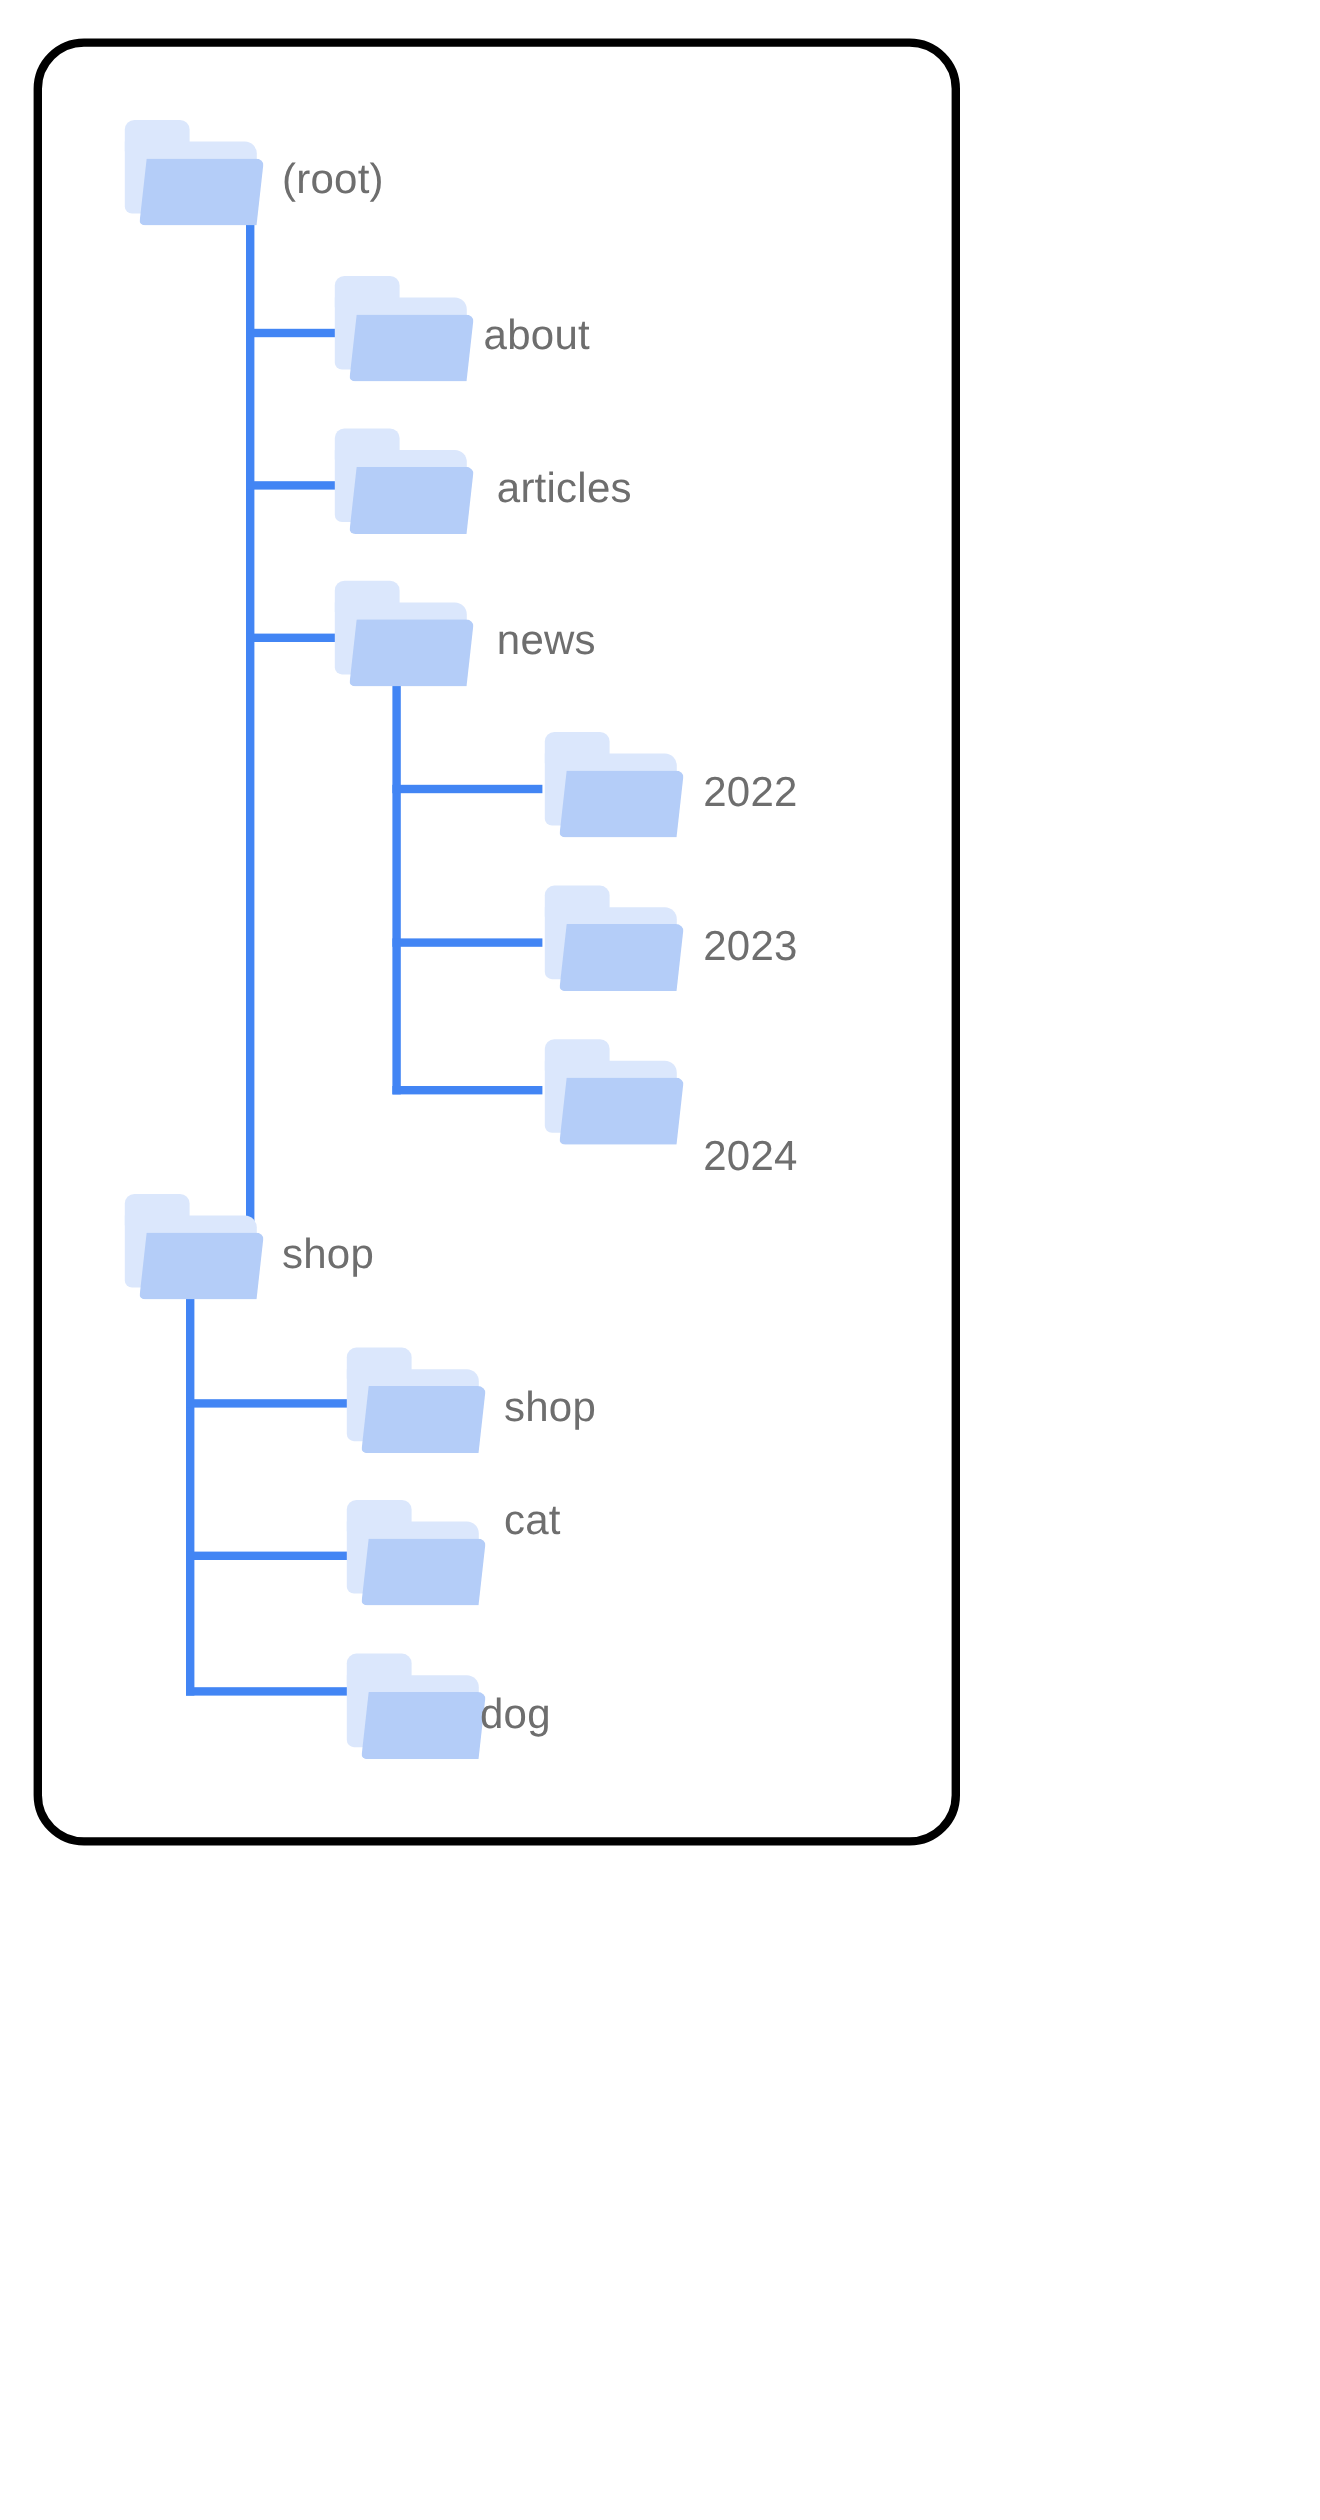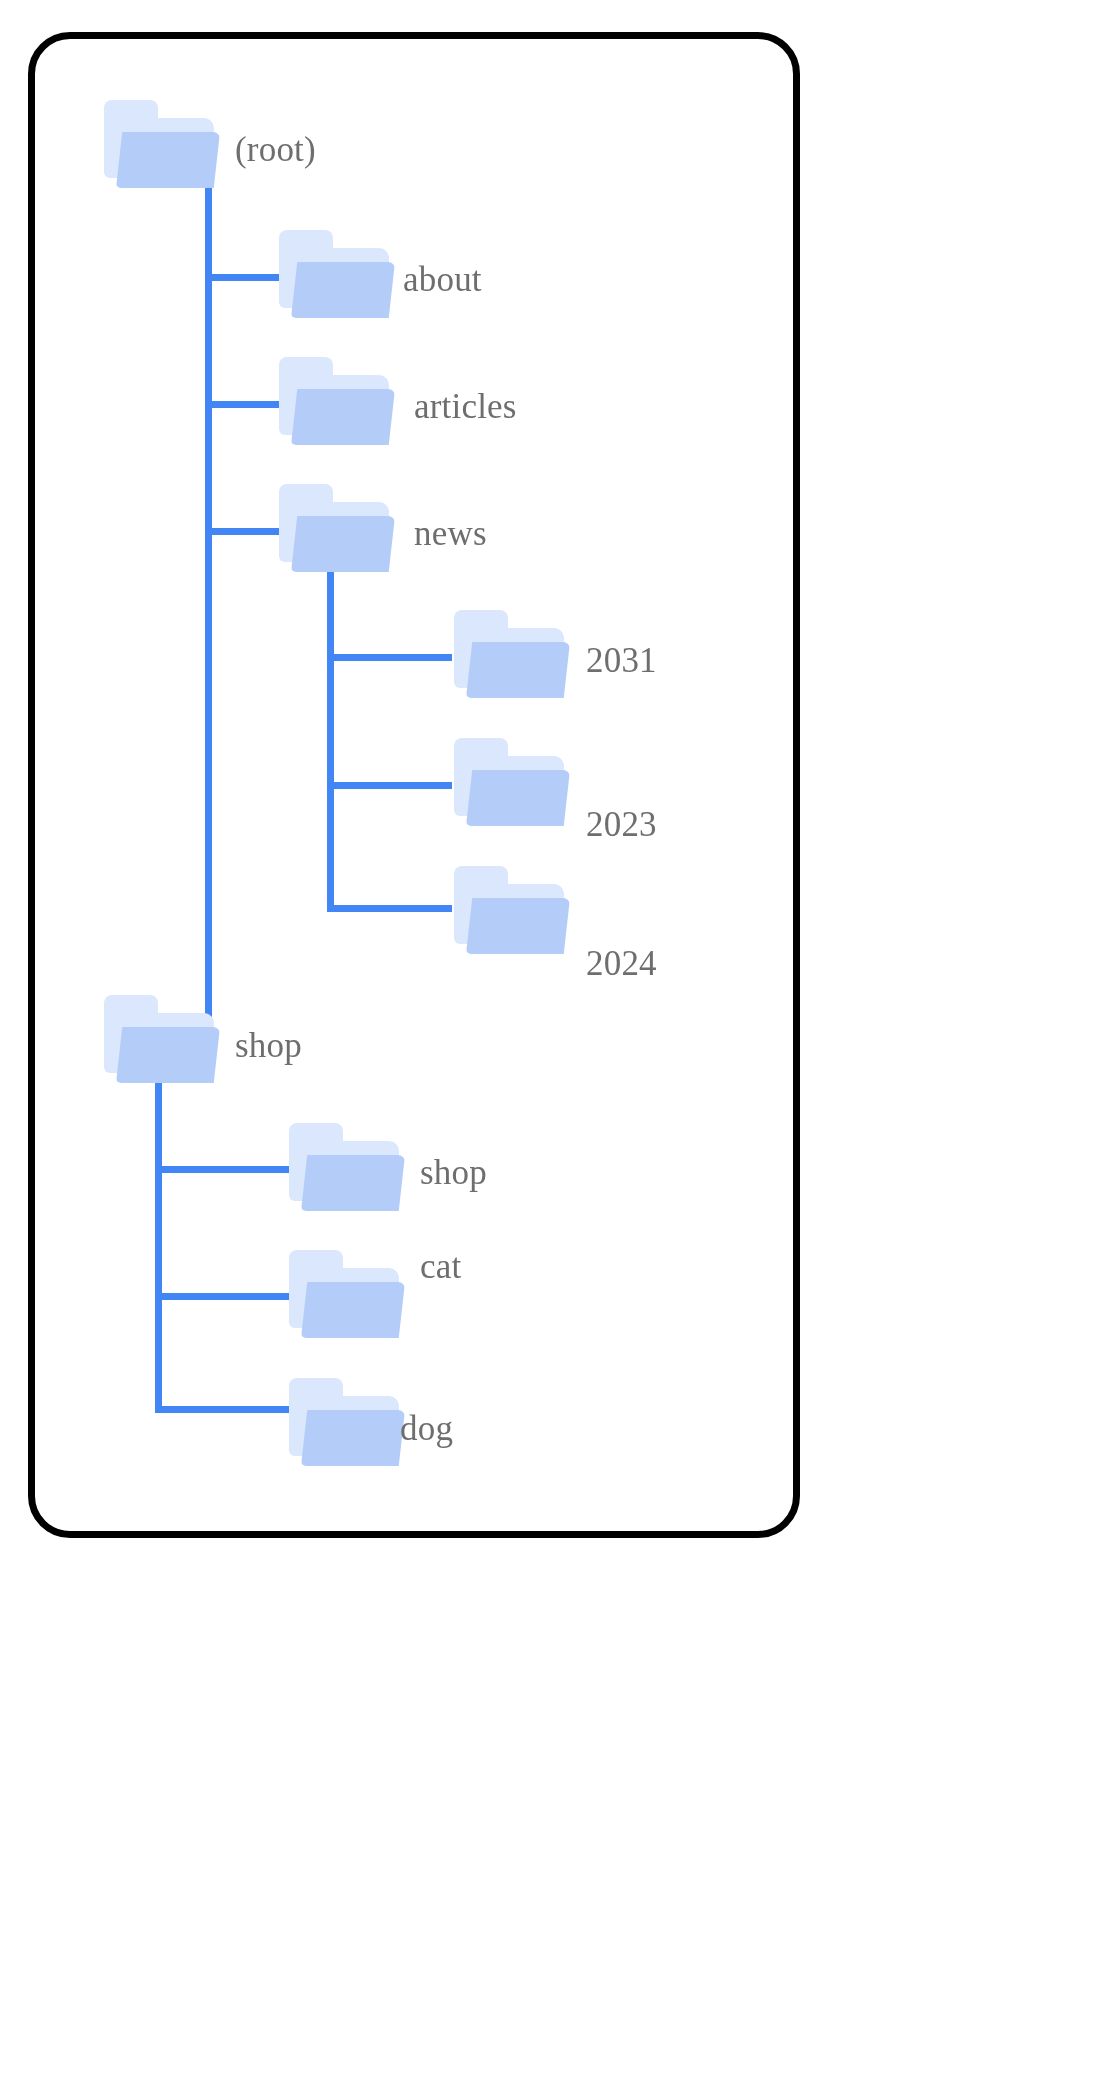--- a/index.html
+++ b/index.html
@@ -16,21 +16,21 @@
     position:absolute;
     left:28px;top:32px;
     width:772px;height:1506px;
     border:7px solid #000000;
     border-radius:42px;
     background:#ffffff;
     box-sizing:border-box;
   }
 
   
-  .tree{position:absolute;left:0;top:0;width:1100px;height:2100px;font-family:Liberation Serif, serif;}
+  .tree{position:absolute;left:0;top:0;width:1100px;height:2100px;}
 
   
   .vline{position:absolute;width:7px;background:#4285f4;}
   .hline{position:absolute;height:7px;background:#4285f4;}
 
   
   .folder{position:absolute;width:0;height:0;}
   .folder .tab{
     position:absolute;
     left:4px;top:0px;
@@ -129,28 +129,28 @@
       <div class="back"></div>
       <div class="front"></div>
     </div>
     <div class="label" style="left:414px;top:516px;">news</div>
 
     <div class="folder" style="left:450px;top:610px;">
       <div class="tab"></div>
       <div class="back"></div>
       <div class="front"></div>
     </div>
-    <div class="label" style="left:586px;top:643px;">2031</div>
+    <div class="label" style="left:586px;top:643px;">2022</div>
 
     <div class="folder" style="left:450px;top:738px;">
       <div class="tab"></div>
       <div class="back"></div>
       <div class="front"></div>
     </div>
-    <div class="label" style="left:586px;top:771px;margin-top:36px;">2023</div>
+    <div class="label" style="left:586px;top:771px;">2023</div>
 
     <div class="folder" style="left:450px;top:866px;">
       <div class="tab"></div>
       <div class="back"></div>
       <div class="front"></div>
     </div>
     <div class="label" style="left:586px;top:946px;">2024</div>
 
     <div class="folder" style="left:100px;top:995px;">
       <div class="tab"></div>

